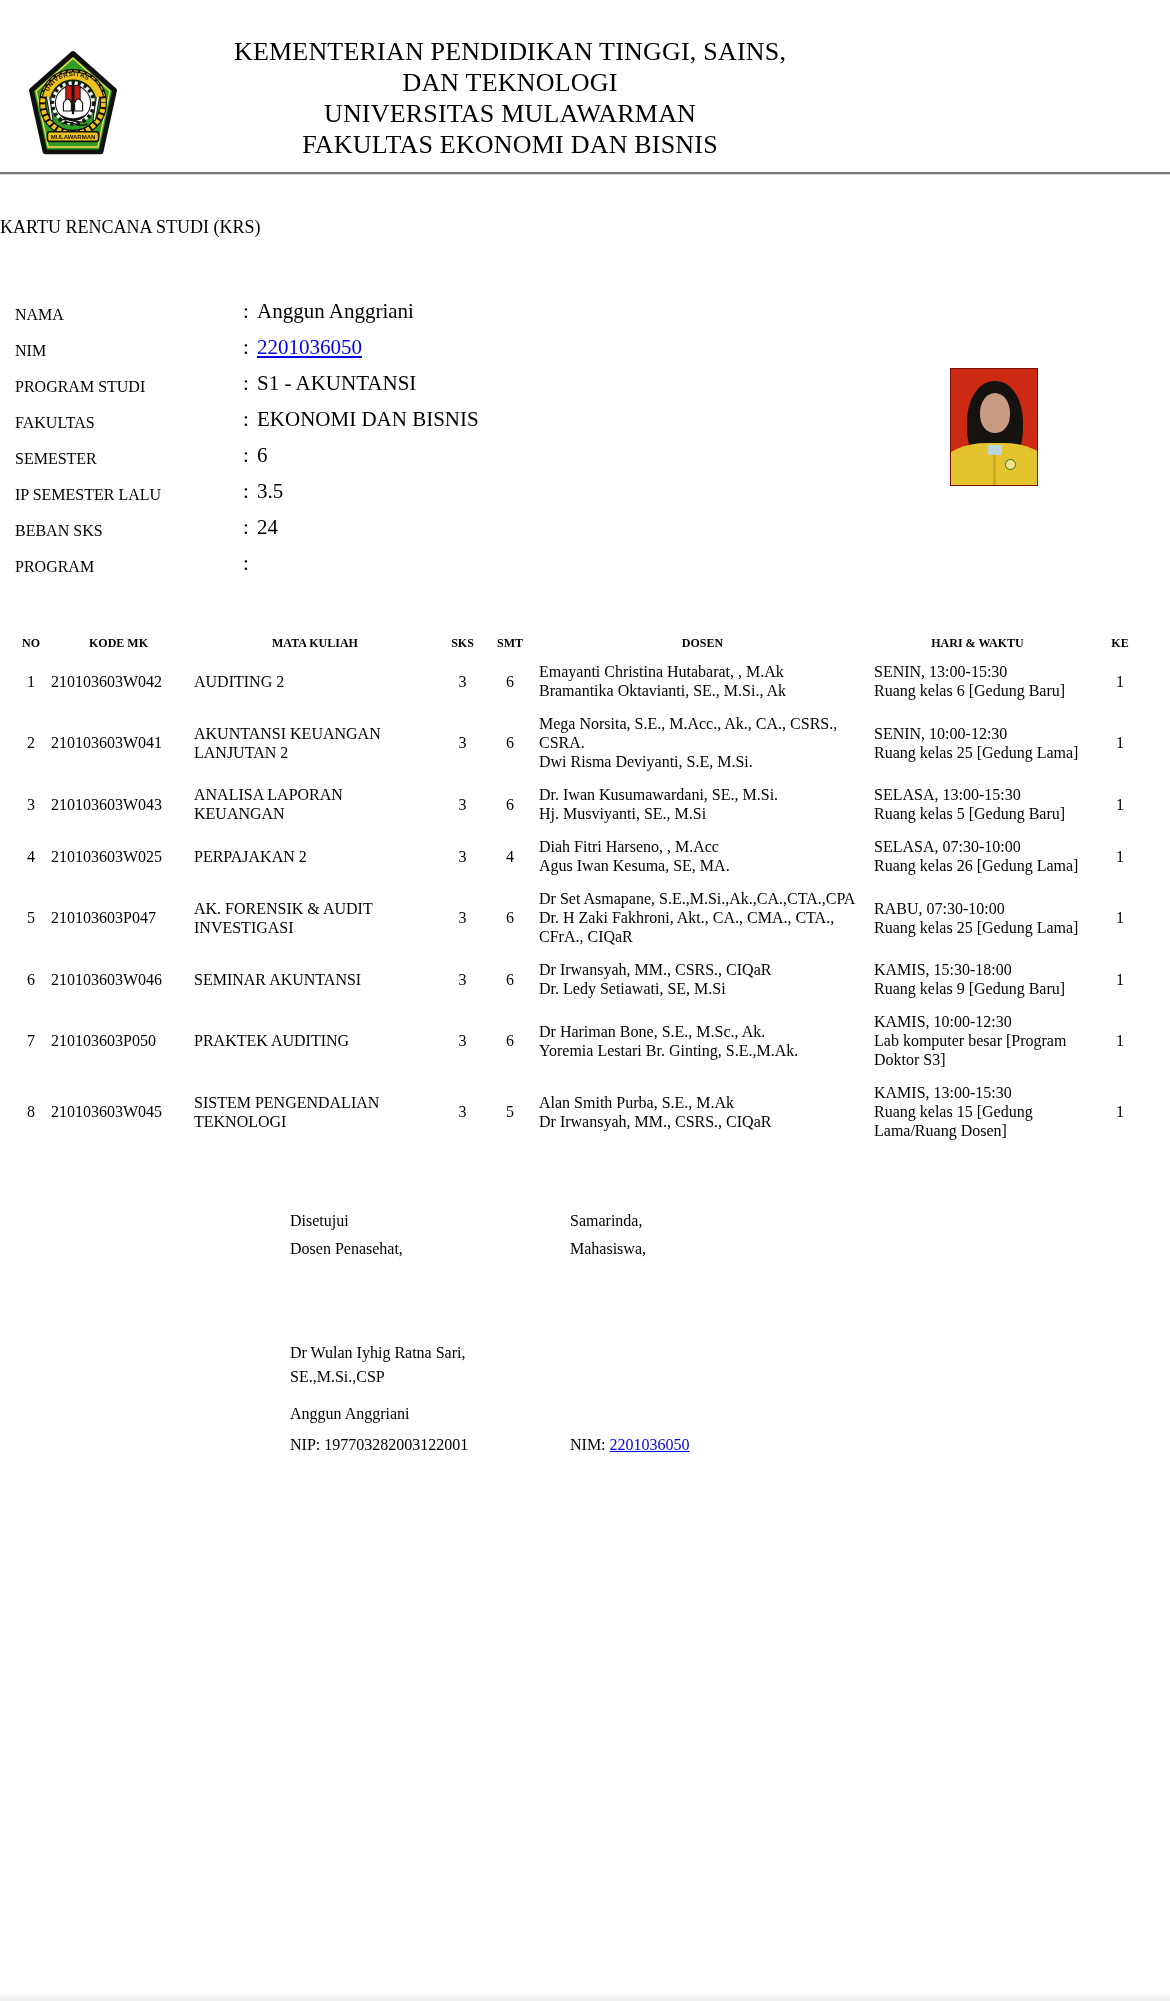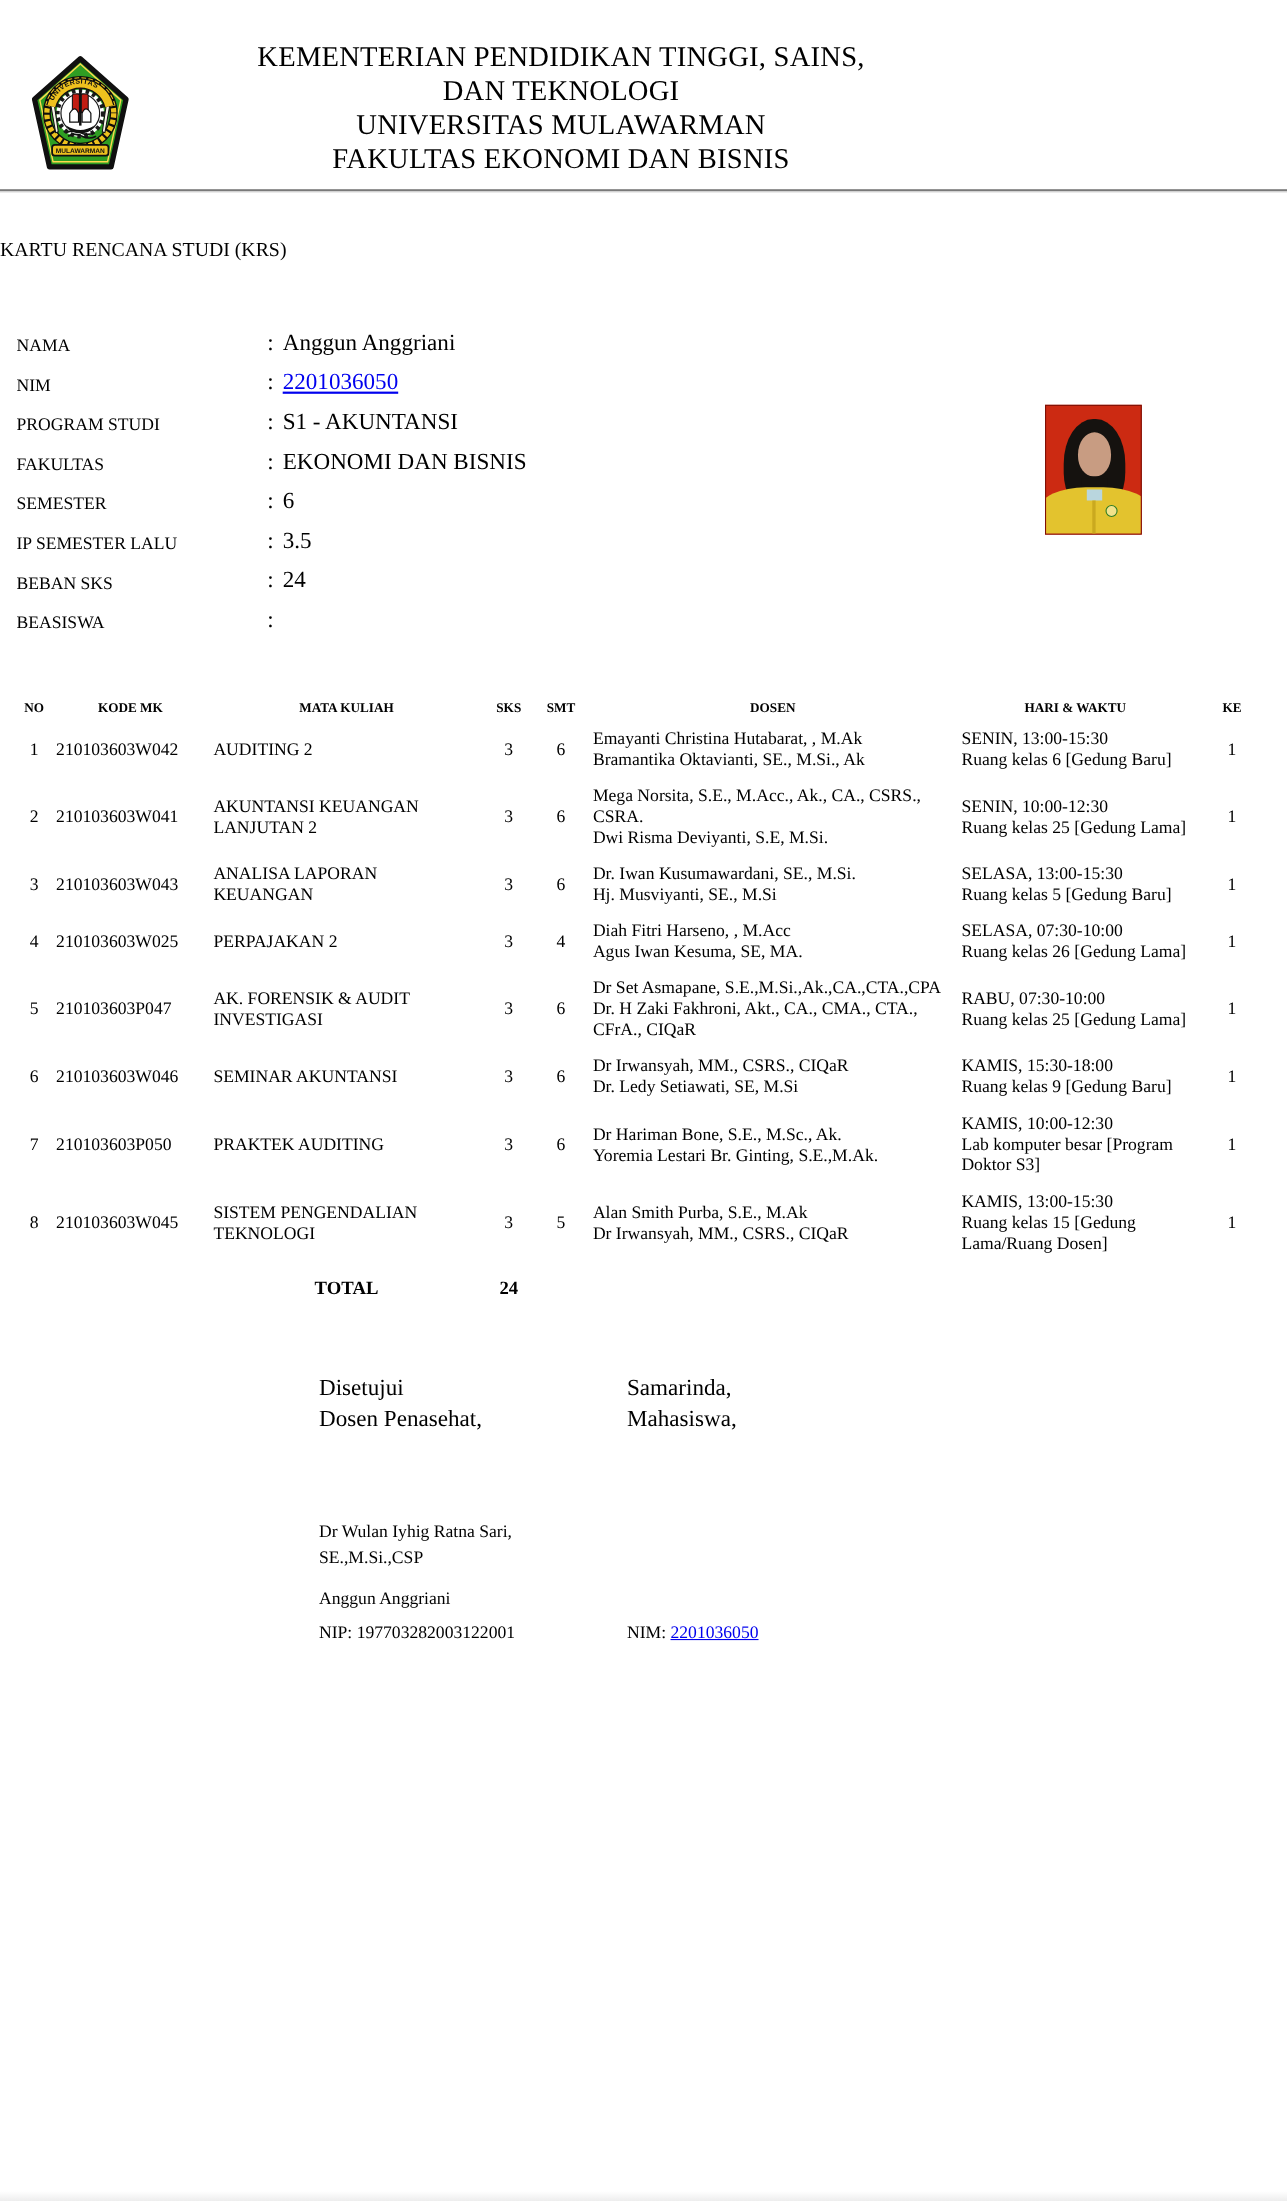--- a/index.html
+++ b/index.html
@@ -53,21 +53,21 @@
   table.krs th { font-size: 12px; font-weight: bold; text-align: center; padding: 4px 2px; vertical-align: middle; }
   table.krs td { font-size: 16px; padding: 7px 4px; vertical-align: middle; line-height: 19px; }
   td.c, th.c { text-align: center; }
   td.multiline { white-space: pre-line; }
   col.no { width: 32px; } col.kode { width: 143px; } col.mk { width: 250px; }
   col.sks { width: 45px; } col.smt { width: 50px; } col.dosen { width: 335px; }
   col.waktu { width: 215px; } col.ke { width: 70px; }
   tr.total-row td { font-weight: bold; font-size: 17px; padding-top: 14px; }
   
   .sig-block { display: flex; margin: 60px 0 0 290px; }
-  .sig-col { font-size: 21px; line-height: 28px; }
+  .sig-col { font-size: 16px; line-height: 28px; }
   .sig-col.left { width: 280px; }
   .sig-col.right { width: 260px; }
   .sig-name-row { display: flex; margin: 78px 0 0 290px; flex-direction: column; }
   .sig-name { font-size: 16px; line-height: 24px; }
   .sig-name.left { width: 220px; margin-right: 60px; }
   .sig-name.right { width: 260px; padding-top: 13px; }
   .sig-id-left { width: 220px; margin-right: 60px; font-size: 16px; margin-top: 6px; }
   .sig-id-right { width: 260px; font-size: 16px; margin-top: 6px; }
   .sig-id-row { display: flex; margin: 4px 0 0 290px; }
   
@@ -165,21 +165,21 @@
       <span class="info-label">IP SEMESTER LALU</span>
       <span class="info-colon">:</span>
       <span class="info-value">3.5</span>
     </div>
     <div class="info-row">
       <span class="info-label">BEBAN SKS</span>
       <span class="info-colon">:</span>
       <span class="info-value">24</span>
     </div>
     <div class="info-row">
-      <span class="info-label">BEASISWA</span>
+      <span class="info-label">PROGRAM</span>
       <span class="info-colon">:</span>
       <span class="info-value"></span>
     </div>
   </div>
 
   <div class="photo">
     <div class="hijab"></div>
     <div class="face"></div>
     <div class="neck-hijab"></div>
     <div class="jacket"></div>
@@ -301,30 +301,20 @@
         <td>210103603W045</td>
         <td>SISTEM PENGENDALIAN TEKNOLOGI</td>
         <td class="c">3</td>
         <td class="c">5</td>
         <td class="multiline">Alan Smith Purba, S.E., M.Ak
 Dr Irwansyah, MM., CSRS., CIQaR</td>
         <td class="multiline">KAMIS, 13:00-15:30
 Ruang kelas 15 [Gedung Lama/Ruang Dosen]</td>
         <td class="c">1</td>
       </tr>
-      <tr class="total-row">
-        <td></td>
-        <td></td>
-        <td class="c">TOTAL</td>
-        <td class="c">24</td>
-        <td></td>
-        <td></td>
-        <td></td>
-        <td></td>
-      </tr>
     </tbody>
   </table>
 
   <div class="sig-block">
     <div class="sig-col left">
       <div>Disetujui</div>
       <div>Dosen Penasehat,</div>
     </div>
     <div class="sig-col right">
       <div>Samarinda,</div>

